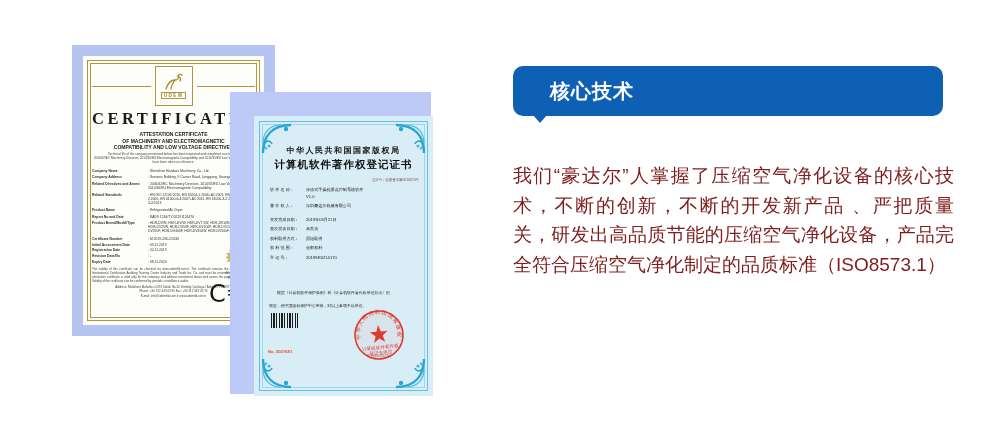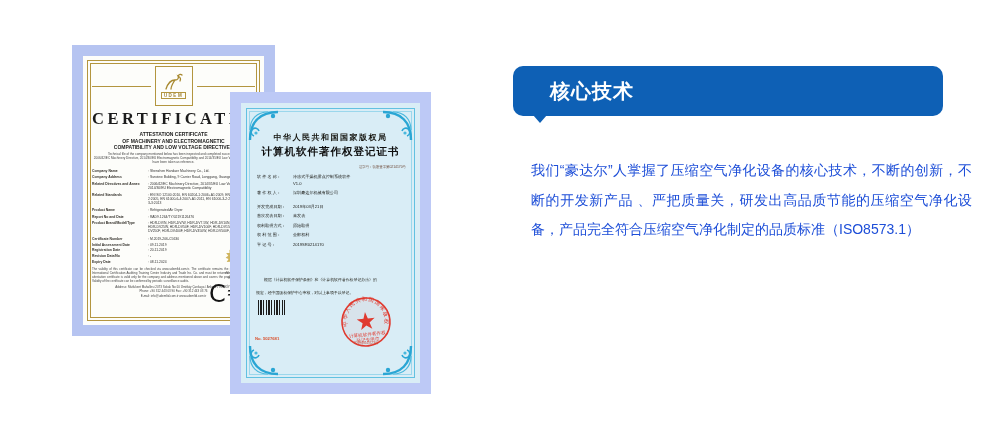--- a/index.html
+++ b/index.html
@@ -34,21 +34,21 @@
   .en-contact{margin-top:2px;font-size:3px;color:#444;line-height:1.45;}
   .gold-seal{position:absolute;right:4px;top:192px;width:50px;text-align:center;
              transform:rotate(-4deg);}
   .auditor{font-style:italic;font-size:3.6px;color:#333;line-height:1.4;
            font-family:"Liberation Serif", serif;}
   .ce-mark{position:absolute;left:126px;top:224px;font-size:24px;color:#141414;
            letter-spacing:2px;font-family:"DejaVu Sans", sans-serif;font-weight:400;}
 
   
   .cert-cn{position:absolute;left:230px;top:92px;width:201px;height:302px;
-           background:#bdc9f6;padding:11px;box-sizing:border-box;z-index:2;}
+           background:#bdc9f6;padding:24px;box-sizing:border-box;z-index:2;}
   .cert-cn-inner{position:relative;width:179px;height:280px;background:#d9edf6;overflow:hidden;}
   .cyframe{position:absolute;inset:5px;border:1px solid #62c1e1;pointer-events:none;}
   .cyframe::after{content:"";position:absolute;inset:2px;border:1px solid #9bd7ec;}
   .corner{position:absolute;width:32px;height:32px;}
   .corner.tl{left:7px;top:7px;}
   .corner.tr{right:7px;top:7px;transform:scaleX(-1);}
   .corner.bl{left:7px;bottom:7px;transform:scaleY(-1);}
   .corner.br{right:7px;bottom:7px;transform:scale(-1,-1);}
   .cn-authority{position:absolute;top:29px;left:0;width:100%;text-align:center;
                 font-size:8px;font-weight:bold;letter-spacing:1.5px;color:#15150f;
@@ -76,22 +76,22 @@
              font-size:3.3px;color:#c9503f;}
 
   
   .banner{position:absolute;left:513px;top:58px;width:430px;height:50px;border-radius:10px;
           background:#0e60b5;margin-top:8px;}
   .banner-title{color:#ffffff;font-size:20px;font-weight:bold;line-height:50px;
                 padding-left:37px;letter-spacing:1px;}
   .banner-tail{position:absolute;left:20px;bottom:-7px;width:0;height:0;
                border-left:7px solid transparent;border-right:7px solid transparent;
                border-top:8px solid #0e60b5;}
-  .intro{position:absolute;left:513px;top:142px;width:441px;font-size:14px;
-         line-height:29.5px;color:#1d4ed8;text-align:justify;margin-left:18px;}
+  .intro{position:absolute;left:513px;top:142px;width:441px;font-size:19px;
+         line-height:29.5px;color:#7f1d1d;text-align:justify;}
 </style>
 </head>
 <body>
 
 <div class="stage">
 
   <section class="cert-en">
     <div class="cert-en-inner">
       <div class="goldframe"></div>
       <div class="en-content">

